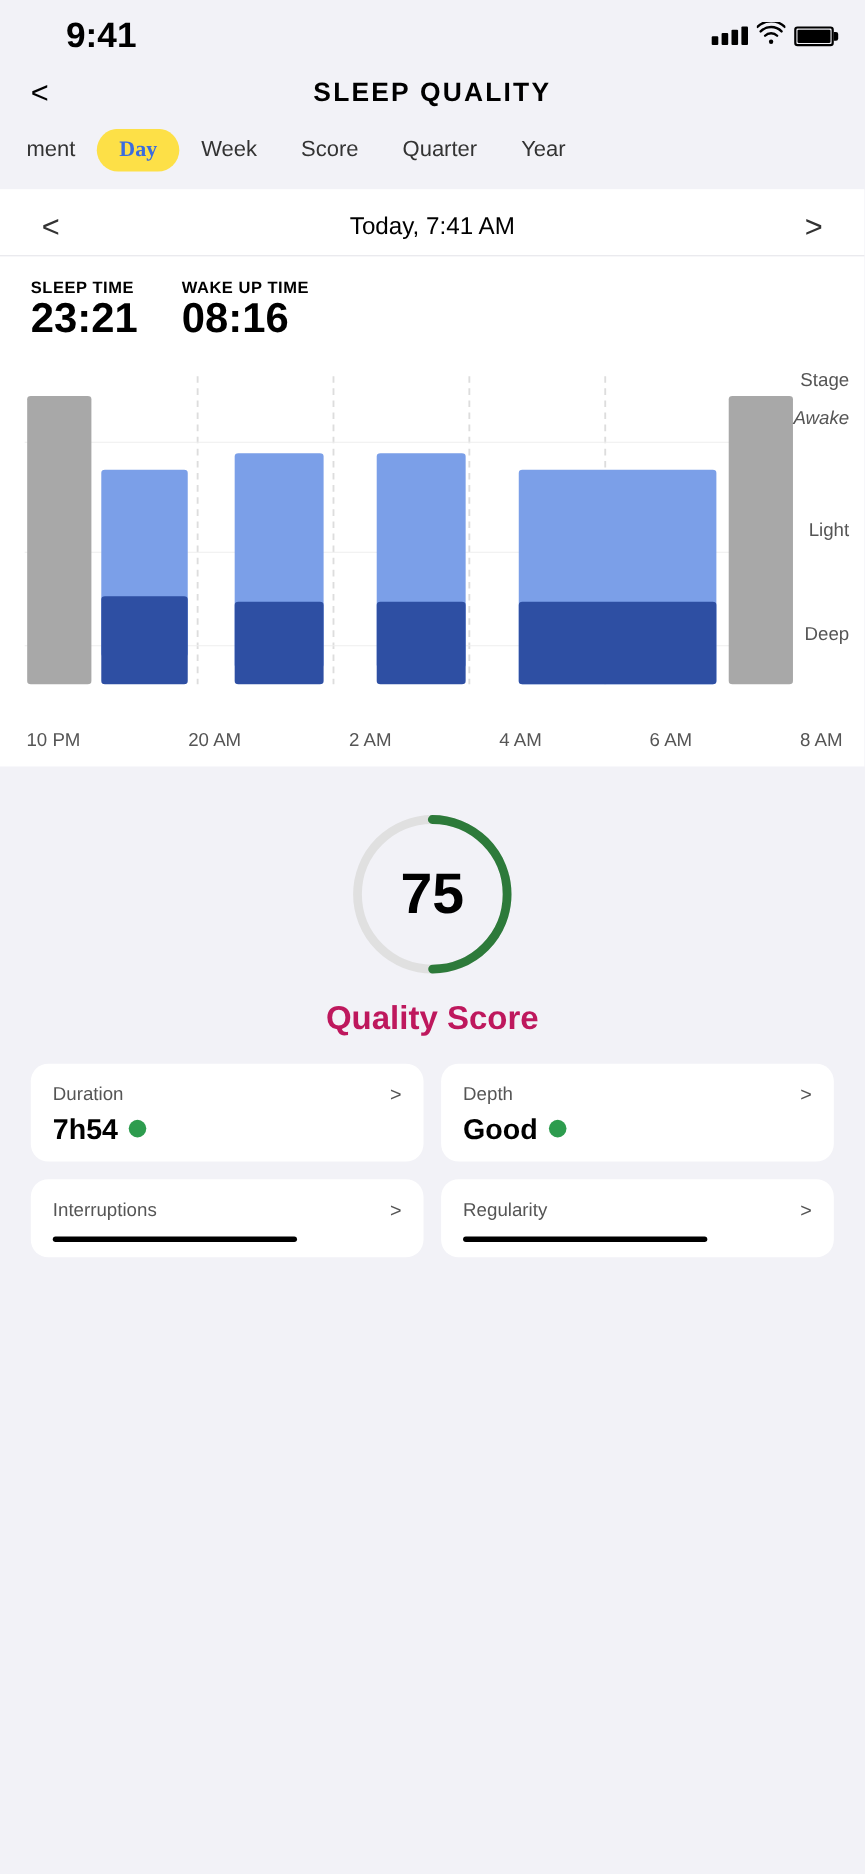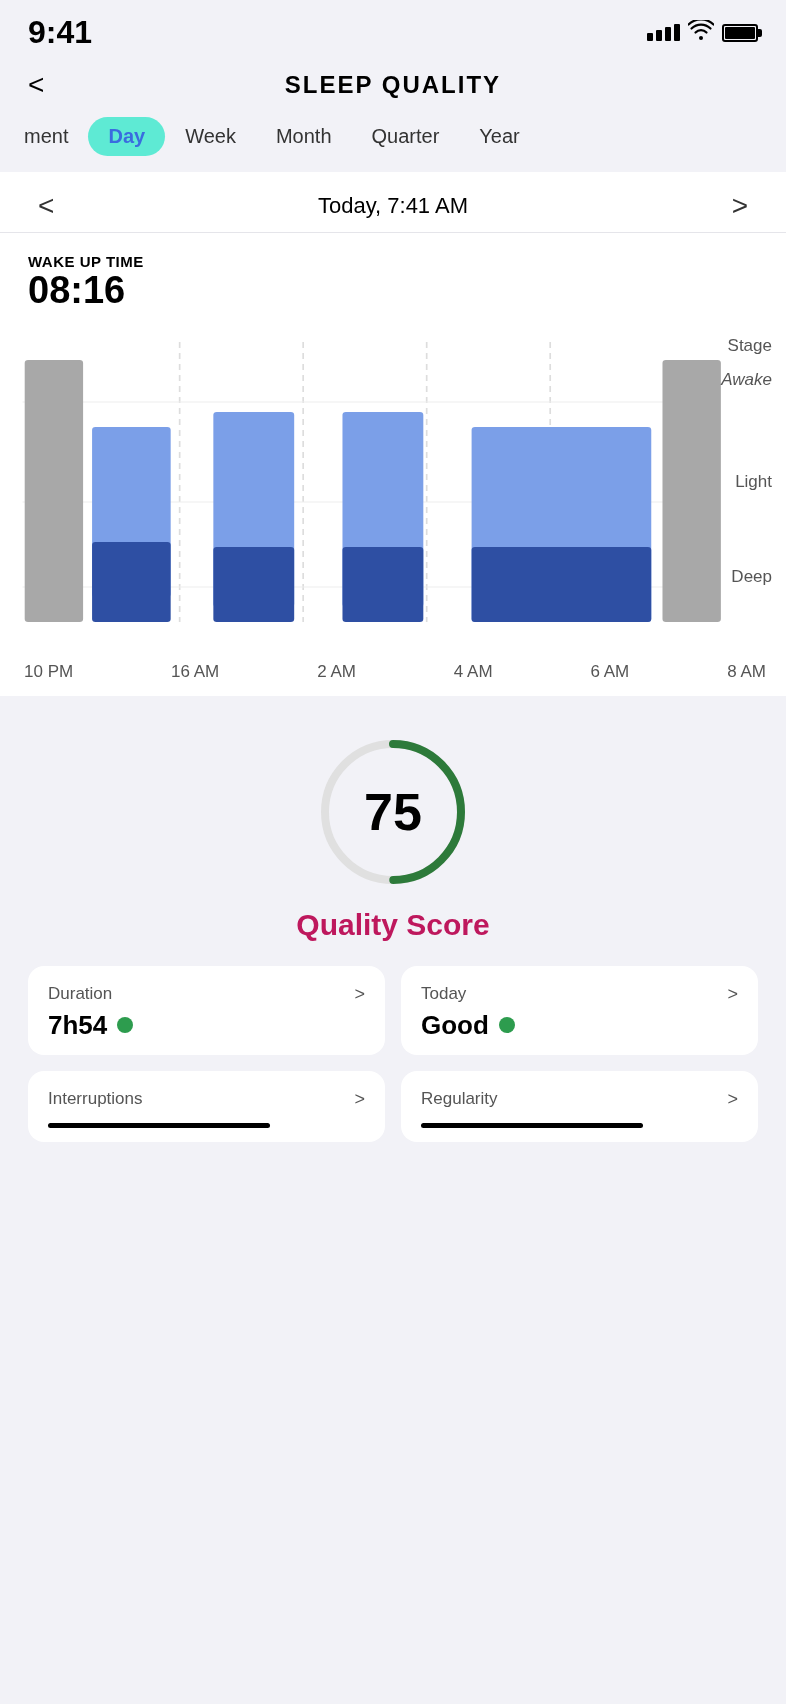--- a/index.html
+++ b/index.html
@@ -12,20 +12,21 @@
       overflow-x: hidden;
     }
 
     
     .status-bar {
       display: flex;
       justify-content: space-between;
       align-items: center;
       padding: 14px 28px 10px;
       background: #f2f2f7;
+      margin-left: 32px;
     }
     .status-time {
       font-size: 32px;
       font-weight: 600;
       color: #000;
     }
     .status-icons {
       display: flex;
       align-items: center;
       gap: 8px;
@@ -108,23 +109,24 @@
       padding: 8px 20px;
       font-size: 20px;
       font-weight: 500;
       color: #333;
       border-radius: 20px;
       cursor: pointer;
       white-space: nowrap;
       flex-shrink: 0;
     }
     .tab-item.active {
-      background: #5eead4;
+      background: #fde047;
       color: #3a6cdf;
       font-weight: 600;
+      font-family: Liberation Serif, serif;
     }
 
     
     .main-card {
       background: #fff;
       margin: 0;
       padding: 0;
     }
 
     
@@ -302,34 +304,38 @@
 
 <div class="header">
   <span class="back-btn">&lt;</span>
   <span class="header-title">SLEEP QUALITY</span>
 </div>
 
 <div class="tab-bar">
   <div class="tab-item">ment</div>
   <div class="tab-item active">Day</div>
   <div class="tab-item">Week</div>
-  <div class="tab-item">Month</div>
+  <div class="tab-item">Score</div>
   <div class="tab-item">Quarter</div>
   <div class="tab-item">Year</div>
 </div>
 
 <div class="main-card">
 
   <div class="date-nav">
     <span class="date-nav-arrow">&lt;</span>
     <span class="date-nav-label">Today, 7:41 AM</span>
     <span class="date-nav-arrow">&gt;</span>
   </div>
 
   <div class="sleep-stats">
+    <div class="sleep-stat-group">
+      <div class="sleep-stat-label">SLEEP TIME</div>
+      <div class="sleep-stat-value">23:21</div>
+    </div>
     <div class="sleep-stat-group">
       <div class="sleep-stat-label">WAKE UP TIME</div>
       <div class="sleep-stat-value">08:16</div>
     </div>
   </div>
 
   <div class="chart-area">
     <div style="position:relative;">
       
       <div style="position:absolute;right:14px;top:4px;font-size:17px;color:#555;">Stage</div>
@@ -365,21 +371,21 @@
         <rect x="305" y="215" width="72" height="75" fill="#2e4fa3" rx="3"></rect>
 
         <rect x="420" y="95" width="160" height="195" fill="#7b9fe8" rx="3"></rect>
         <rect x="420" y="215" width="160" height="75" fill="#2e4fa3" rx="3"></rect>
 
       </svg>
     </div>
 
     <div class="chart-x-labels">
       <span class="chart-x-label">10 PM</span>
-      <span class="chart-x-label">16 AM</span>
+      <span class="chart-x-label">20 AM</span>
       <span class="chart-x-label">2 AM</span>
       <span class="chart-x-label">4 AM</span>
       <span class="chart-x-label">6 AM</span>
       <span class="chart-x-label">8 AM</span>
     </div>
   </div>
 </div>
 
 <div class="score-section">
 
@@ -403,21 +409,21 @@
         <span style="font-size:18px;color:#555;float:right;">&gt;</span>
       </div>
       <div class="metric-card-value">
         <span>7h54</span>
         <span class="green-dot"></span>
       </div>
     </div>
 
     <div class="metric-card">
       <div>
-        <span style="font-size:17px;color:#555;">Today</span>
+        <span style="font-size:17px;color:#555;">Depth</span>
         <span style="font-size:18px;color:#555;float:right;">&gt;</span>
       </div>
       <div class="metric-card-value">
         <span>Good</span>
         <span class="green-dot"></span>
       </div>
     </div>
 
   </div>
 

